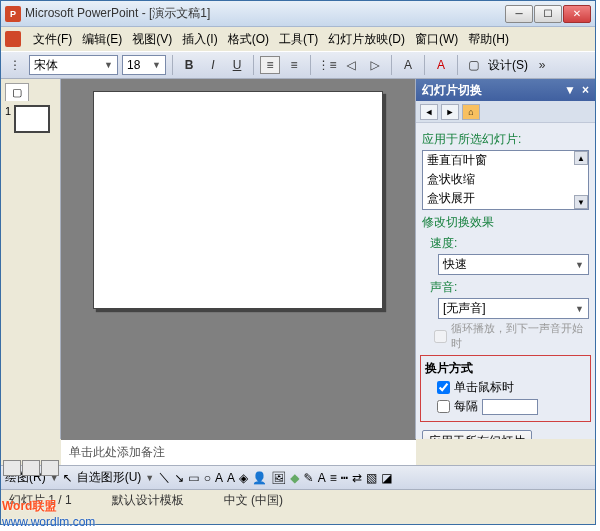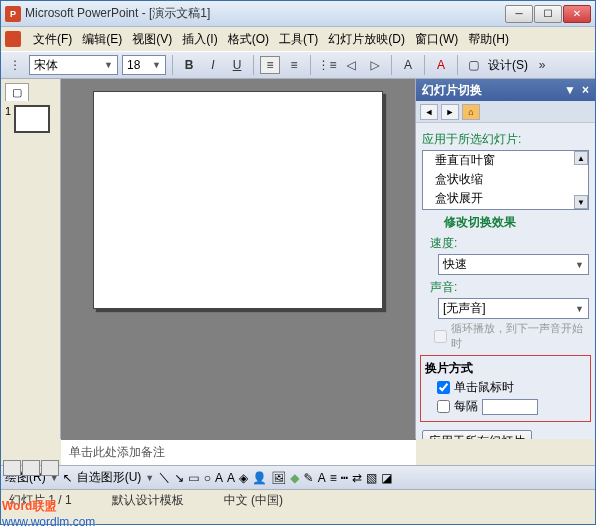--- a/index.html
+++ b/index.html
@@ -33,21 +33,21 @@
 .slidepane { flex: 1; background: #808080; display: flex; align-items: flex-start; justify-content: center; padding-top: 12px; position: relative; }
 .slidepane .slide { width: 290px; height: 218px; background: #fff; border: 1px solid #444; box-shadow: 3px 3px 1px #444; }
 .taskpane { width: 180px; background: #e8ecf4; border-left: 1px solid #a8b0c0; display: flex; flex-direction: column; }
 .tp-header { height: 22px; background: linear-gradient(#5878b0, #4060a0); color: #fff; display: flex; align-items: center; padding: 0 6px; justify-content: space-between; font-weight: bold; }
 .tp-header .hbtns { display: flex; gap: 6px; color: #fff; }
 .tp-nav { height: 22px; display: flex; align-items: center; padding: 0 4px; gap: 3px; border-bottom: 1px solid #c0c8d8; background: #d8e0ec; }
 .tp-nav div { width: 18px; height: 16px; border: 1px solid #a8b0c0; background: #f0f4f8; display: flex; align-items: center; justify-content: center; font-size: 9px; cursor: pointer; }
 .tp-body { padding: 4px 6px; flex: 1; overflow: auto; font-size: 12px; }
 .tp-body .label { margin: 4px 0 2px 0; color: #15803d; }
 .tp-body .listbox { border: 1px solid #7a8aaa; background: #fff; height: 60px; }
-.tp-body .listbox .item { padding: 1px 12px; }
+.tp-body .listbox .item { padding: 1px 4px; }
 .tp-body .speedbox, .tp-body .soundbox { border: 1px solid #7a8aaa; background: #fff; padding: 1px 4px; display: flex; justify-content: space-between; align-items: center; margin-left: 16px; }
 .tp-body .disabled { color: #999; }
 .tp-body .redbox { border: 1px solid #d04040; padding: 4px; margin: 4px -2px; }
 .tp-body .row { display: flex; align-items: center; gap: 4px; margin: 2px 0 2px 12px; }
 .tp-body .spinner { border: 1px solid #7a8aaa; width: 56px; height: 16px; background: #fff; }
 .tp-body .btn { border: 1px solid #7a8aaa; background: linear-gradient(#f8f8f8, #e0e0e0); padding: 2px 6px; display: inline-block; cursor: pointer; margin: 4px 0; border-radius: 2px; }
 .notespane { height: 26px; background: #fff; border-top: 1px solid #808080; margin-left: 60px; padding: 4px 8px; color: #555; width: 355px; }
 .viewbtns { position: absolute; left: 2px; bottom: 48px; display: flex; gap: 1px; }
 .viewbtns div { width: 18px; height: 16px; border: 1px solid #888; background: #e8e8e8; cursor: pointer; }
 .drawbar { height: 24px; background: linear-gradient(#e8ecf4, #d0d8e8); border-top: 1px solid #a8b0c0; display: flex; align-items: center; padding: 0 4px; gap: 4px; }
@@ -149,21 +149,21 @@
             <div class="item">垂直百叶窗</div>
             <div class="item">盒状收缩</div>
             <div class="item">盒状展开</div>
           </div>
           <div style="width:14px; display:flex; flex-direction:column; justify-content:space-between;">
             <div class="scrollbtn">▲</div>
             <div class="scrollbtn">▼</div>
           </div>
         </div>
 
-        <div class="label" style="font-weight:bold;margin-left:22px;">修改切换效果</div>
+        <div class="label" style="font-weight:normal;">修改切换效果</div>
         <div class="label" style="margin-left:8px;">速度:</div>
         <div class="speedbox">
           <span>快速</span>
             <span class="dd">▼</span>
         </div>
         <div class="label" style="margin-left:8px;">声音:</div>
         <div class="soundbox">
           <span>[无声音]</span>
             <span class="dd">▼</span>
         </div>

